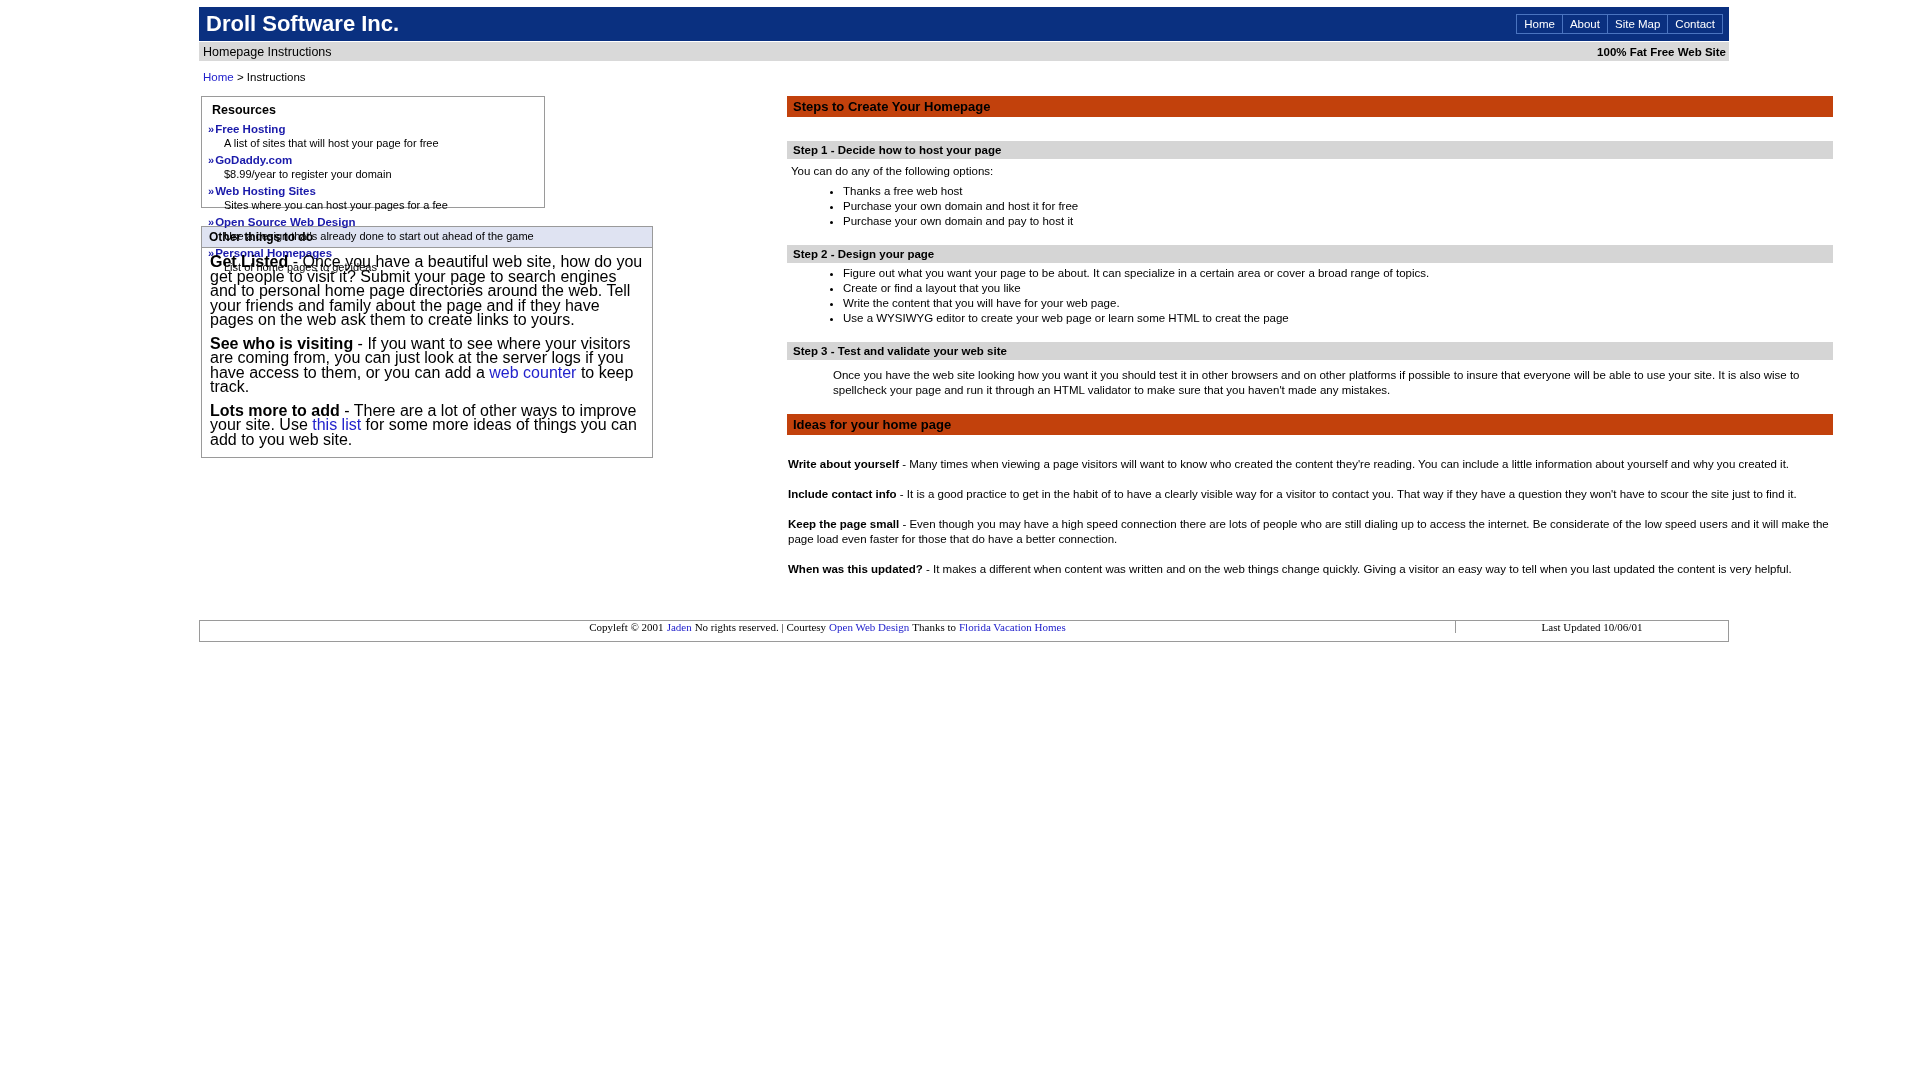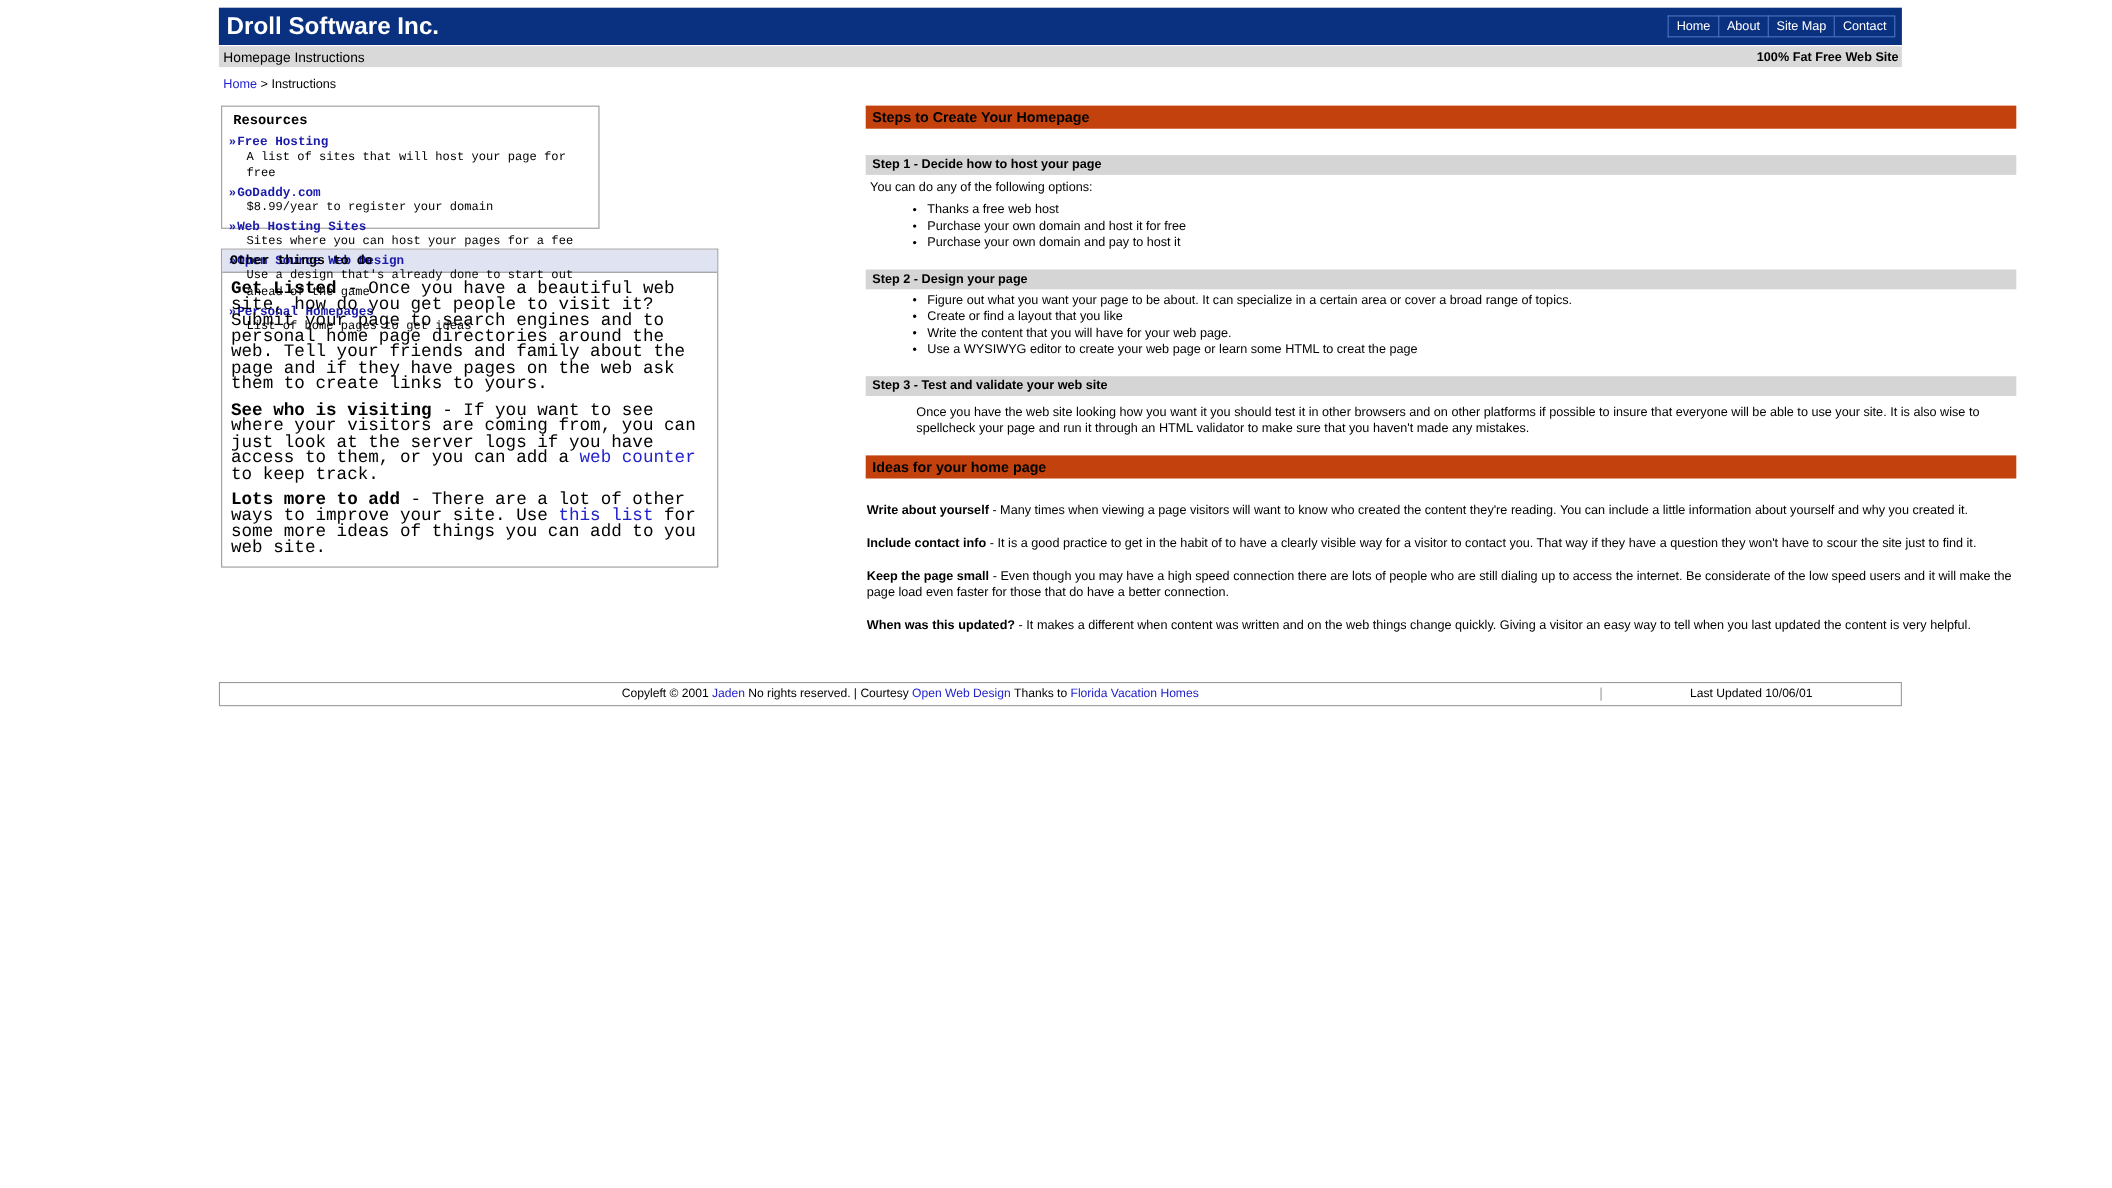--- a/index.html
+++ b/index.html
@@ -76,21 +76,21 @@
     color: #000;
   }
   .breadcrumb a { color: #2222cc; text-decoration: none; }
 
   
   .columns {
     display: flex;
     align-items: flex-start;
     margin-top: 13px;
   }
-  .col-left { width: 455px; flex: 0 0 455px; padding-left: 2px; font-family: Liberation Mono, monospace; }
+  .col-left { width: 455px; flex: 0 0 455px; padding-left: 2px; }
   .col-right { flex: 1; padding-left: 131px; }
 
   
   .box {
     border: 1px solid #9a9a9a;
     background: #ffffff;
   }
   .resources {
     width: 342px;
     padding: 0;
@@ -191,21 +191,22 @@
   .idea b { font-weight: bold; }
 
   
   .footer {
     margin-top: 28px;
     border: 1px solid #9a9a9a;
     border-left: 1px solid #9a9a9a;
     display: flex;
     font-size: 11px;
     height: 20px;
-    align-items: center;
+    align-items: flex-start;
+    font-family: Liberation Serif, serif;
   }
   .footer-left {
     flex: 1;
     display: flex;
     align-items: center;
     justify-content: center;
     border-right: 1px solid #9a9a9a;
   }
   .footer-right {
     width: 272px;

